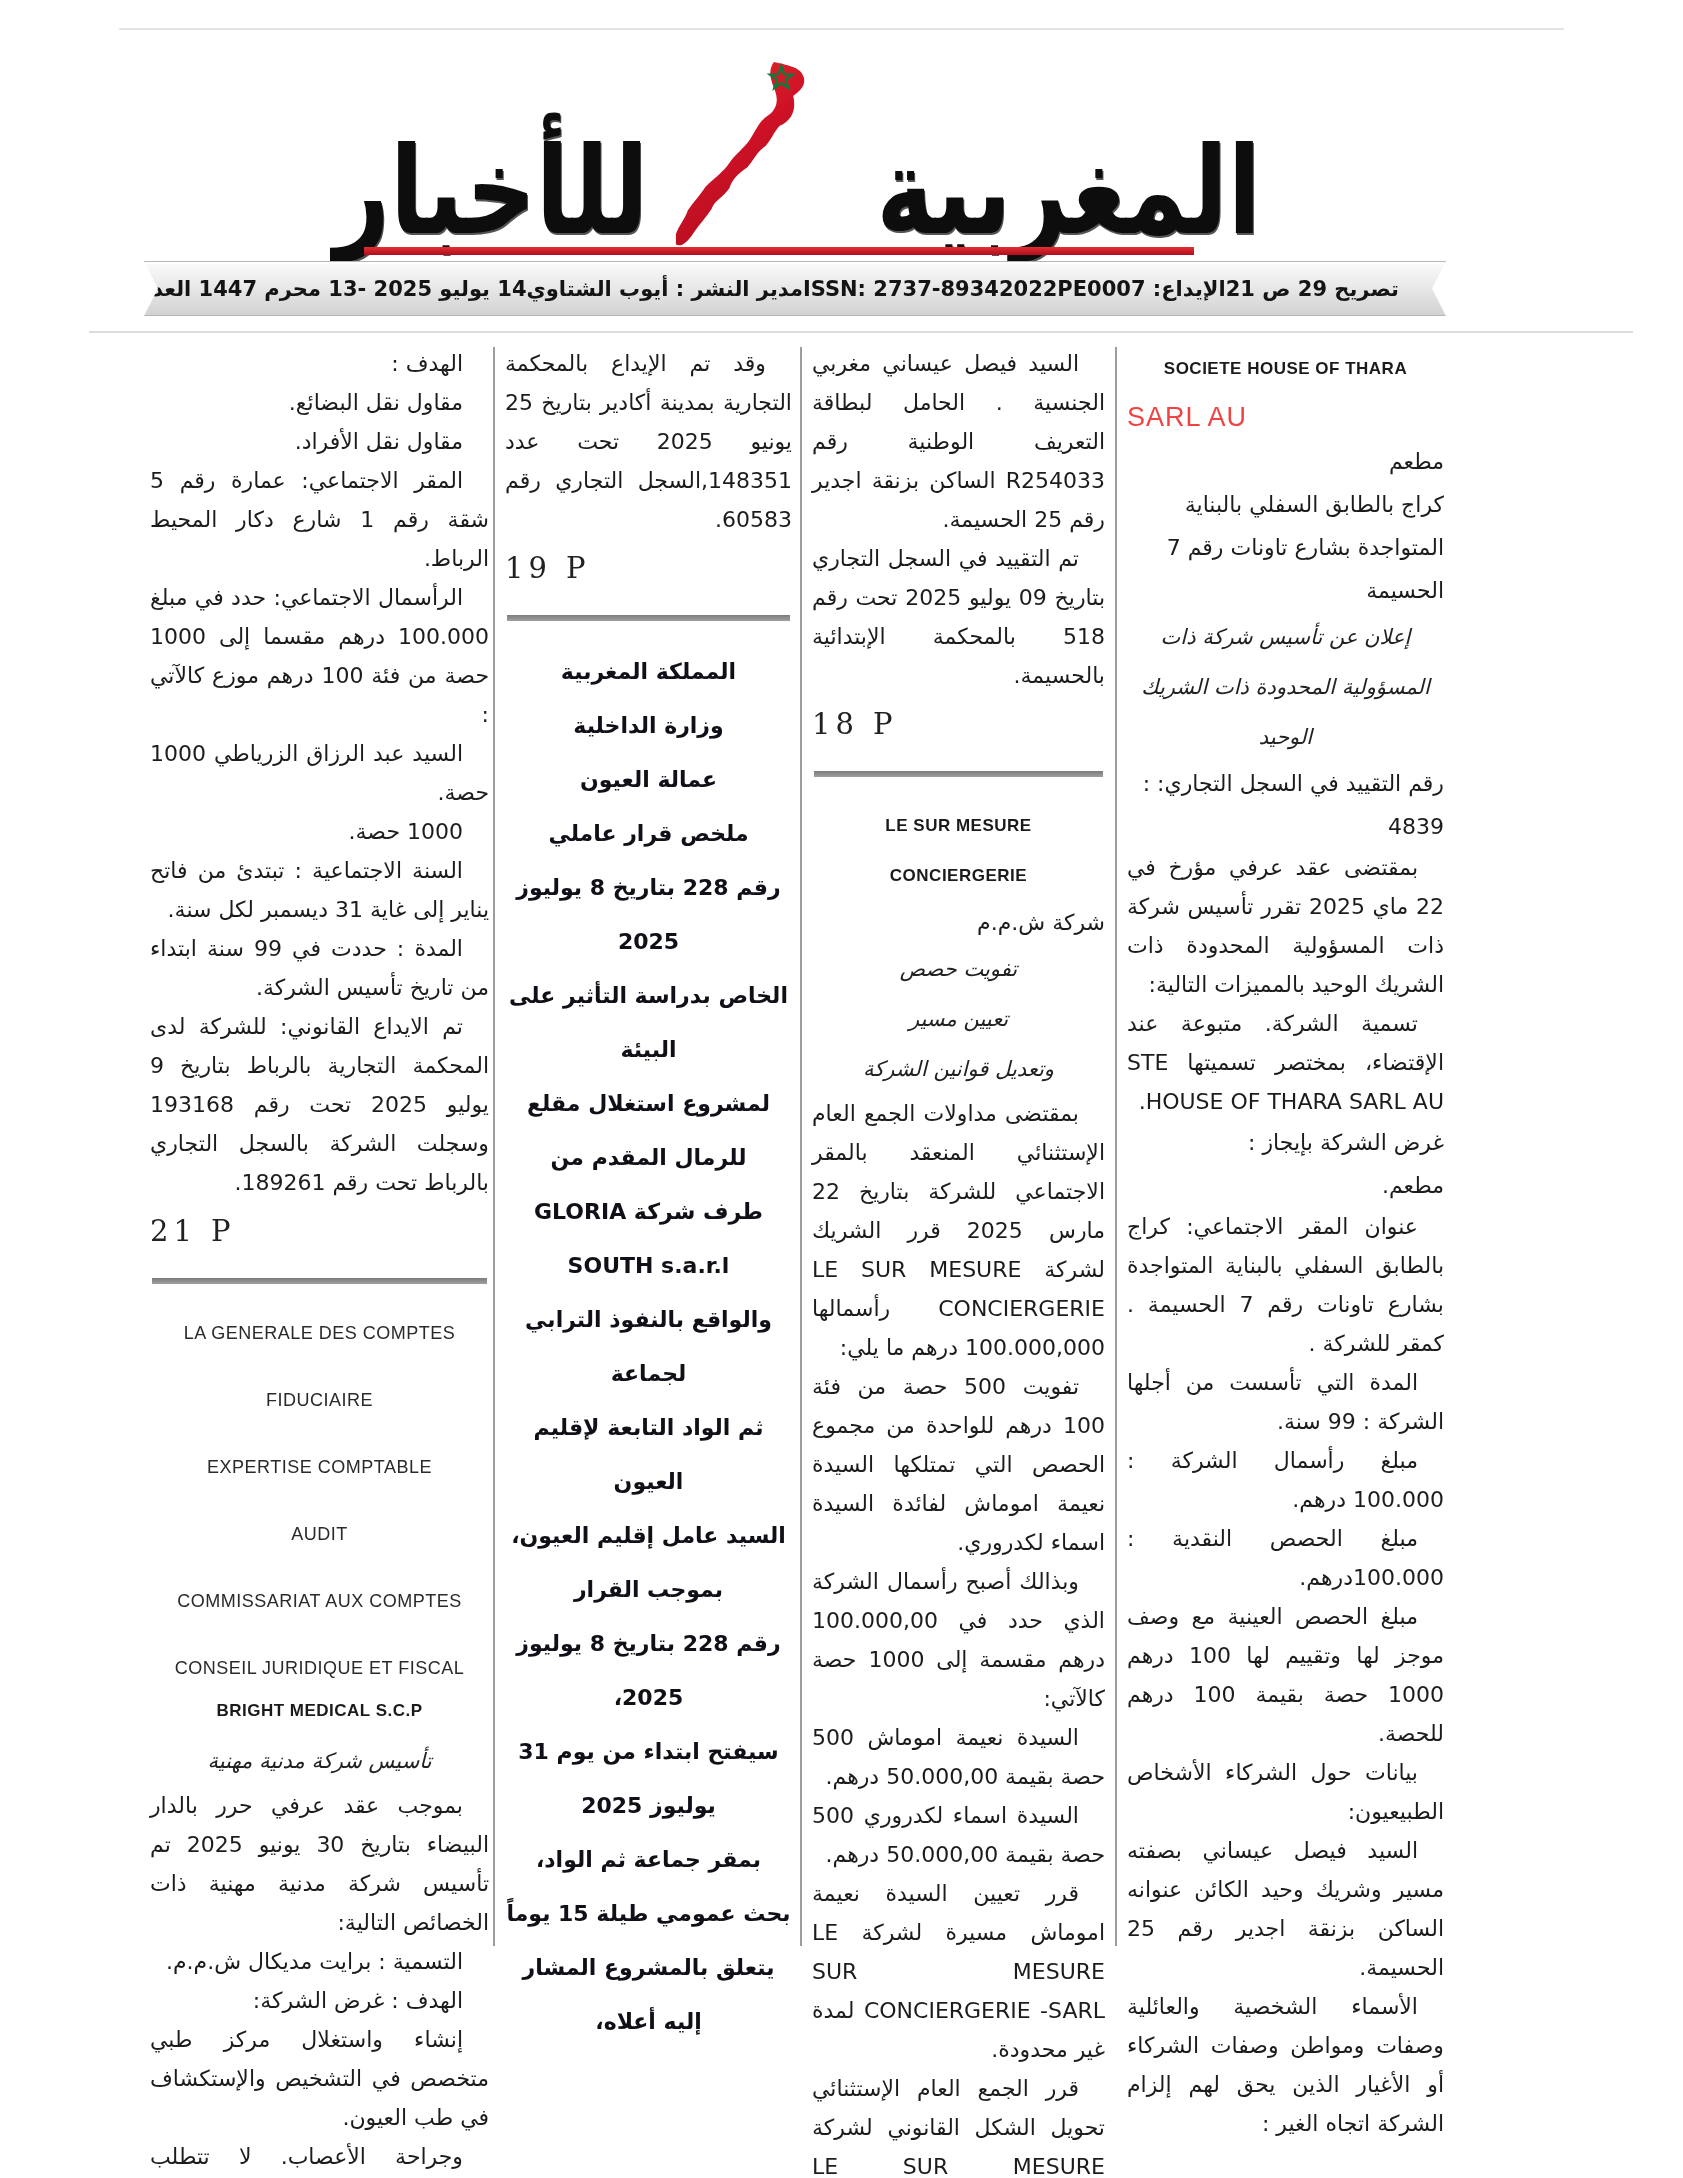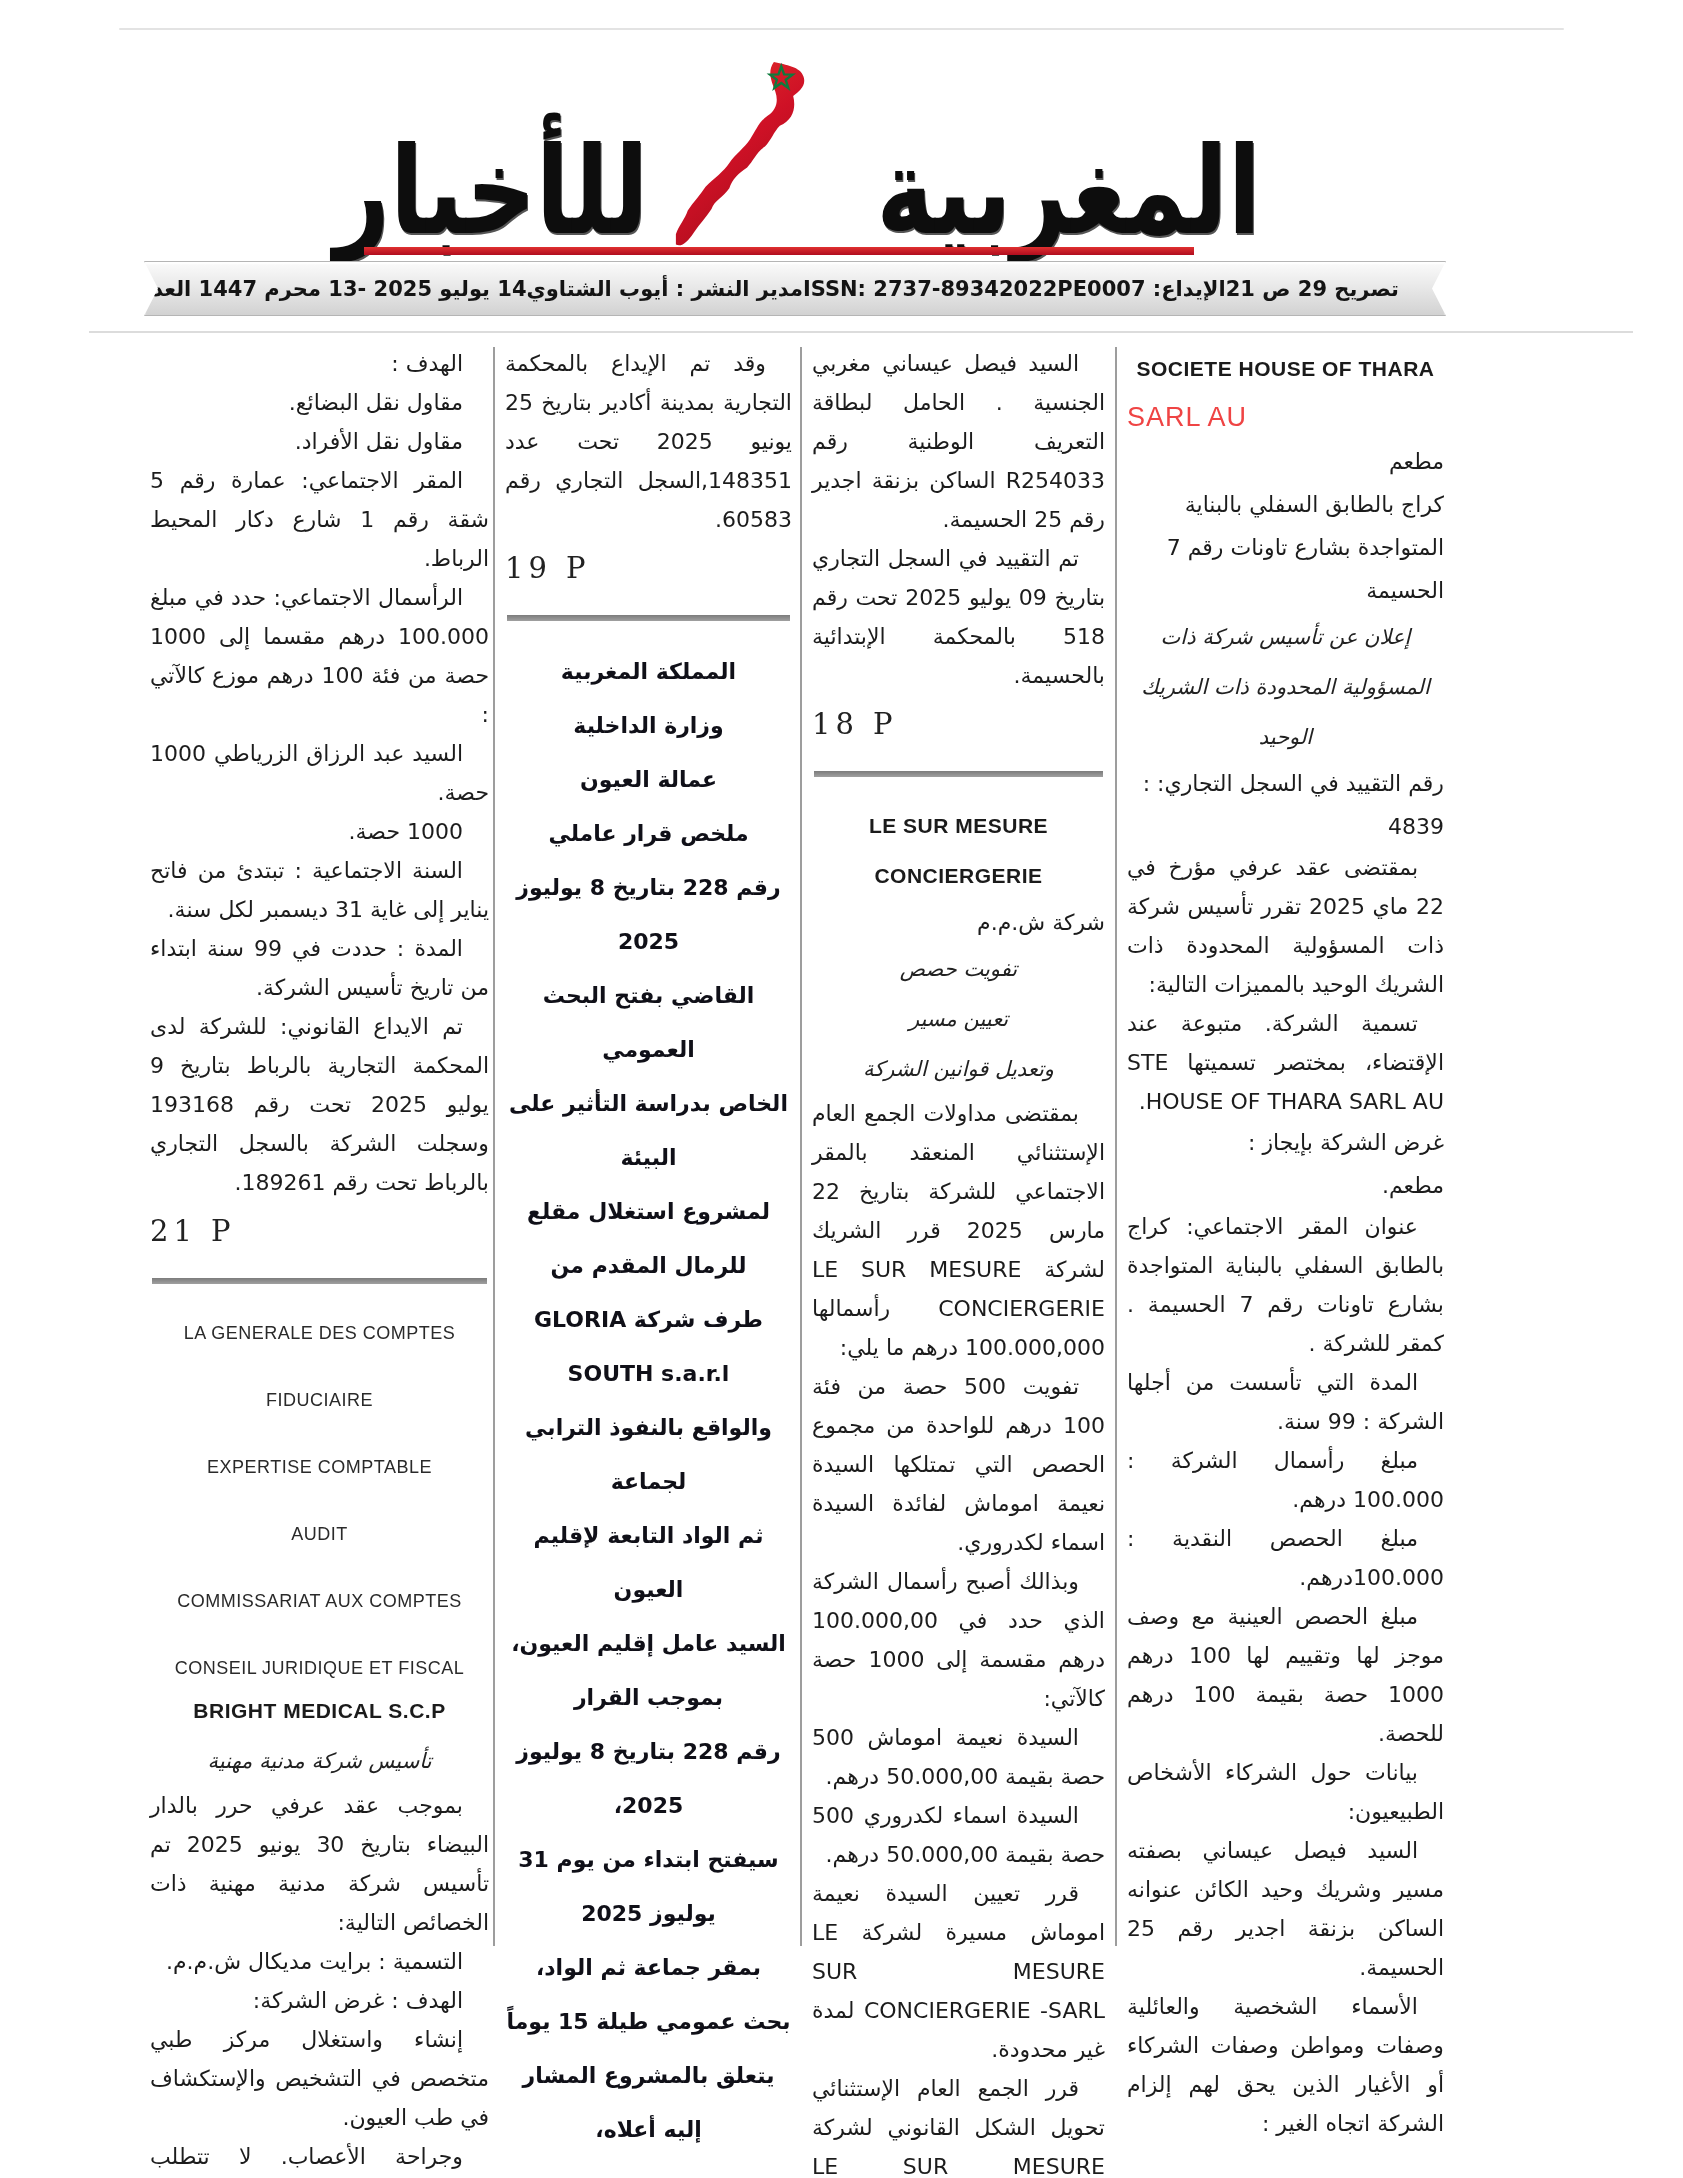--- a/index.html
+++ b/index.html
@@ -43,21 +43,21 @@
   .col{position:absolute;top:344px;direction:rtl;}
   #column-1{left:1127px;width:317px;}
   #column-2{left:812px;width:293px;}
   #column-3{left:505px;width:287px;}
   #column-4{left:150px;width:339px;}
   
   .para{font-size:22px;line-height:39px;text-align:justify;text-align-last:right;text-indent:26px;}
   .ln-c{font-size:22px;line-height:43px;}
   .ln-cb{font-size:22px;font-weight:bold;line-height:54px;text-align:center;color:#101018;}
   .ln-scr{font-size:21px;font-style:italic;line-height:50px;text-align:center;font-weight:500;color:#222;}
-  .ln-hlat{direction:ltr;font-family:"Liberation Sans",sans-serif;font-weight:bold;font-size:21px;line-height:50px;text-align:center;color:#1b1b1b;letter-spacing:0.5px;}
+  .ln-hlat{direction:ltr;font-family:"Liberation Sans",sans-serif;font-weight:bold;font-size:17px;line-height:50px;text-align:center;color:#1b1b1b;letter-spacing:0.5px;}
   .ln-lat{direction:ltr;font-family:"Liberation Sans",sans-serif;font-size:27px;line-height:46px;text-align:left;color:#ef4444;letter-spacing:1px;}
   .ln-latsm{direction:ltr;font-family:"Liberation Sans",sans-serif;font-size:18px;line-height:36px;text-align:center;color:#2a2a2a;letter-spacing:0.5px;margin-top:31px;}
   .pagenum{direction:ltr;text-align:left;font-family:"DejaVu Serif",serif;font-size:29px;letter-spacing:5px;line-height:46px;margin:6px 0 2px;color:#222;}
   .art-div{height:6px;background:linear-gradient(#7c7c7c,#a0a0a0);margin:24px 2px;}
 </style>
 </head>
 <body>
 
 <div class="frame-line" id="frame-top"></div>
 <div class="frame-line" id="header-underline"></div>
@@ -144,21 +144,20 @@
   </div>
 <div class="col" id="column-3">
     <div class="para">وقد تم الإيداع بالمحكمة التجارية بمدينة أكادير بتاريخ 25 يونيو 2025 تحت عدد 148351,السجل التجاري رقم 60583.</div>
     <div class="pagenum">19 P</div>
     <div class="art-div"></div>
     <div class="ln-cb">المملكة المغربية</div>
     <div class="ln-cb">وزارة الداخلية</div>
     <div class="ln-cb">عمالة العيون</div>
     <div class="ln-cb">ملخص قرار عاملي</div>
     <div class="ln-cb">رقم 228 بتاريخ 8 يوليوز 2025</div>
-    <div class="ln-cb">القاضي بفتح البحث العمومي</div>
     <div class="ln-cb">الخاص بدراسة التأثير على البيئة</div>
     <div class="ln-cb">لمشروع استغلال مقلع للرمال المقدم من</div>
     <div class="ln-cb">طرف شركة GLORIA SOUTH s.a.r.l</div>
     <div class="ln-cb">والواقع بالنفوذ الترابي لجماعة</div>
     <div class="ln-cb">ثم الواد التابعة لإقليم العيون</div>
     <div class="ln-cb">السيد عامل إقليم العيون،</div>
     <div class="ln-cb">بموجب القرار</div>
     <div class="ln-cb">رقم 228 بتاريخ 8 يوليوز 2025،</div>
     <div class="ln-cb">سيفتح ابتداء من يوم 31 يوليوز 2025</div>
     <div class="ln-cb">بمقر جماعة ثم الواد،</div>

